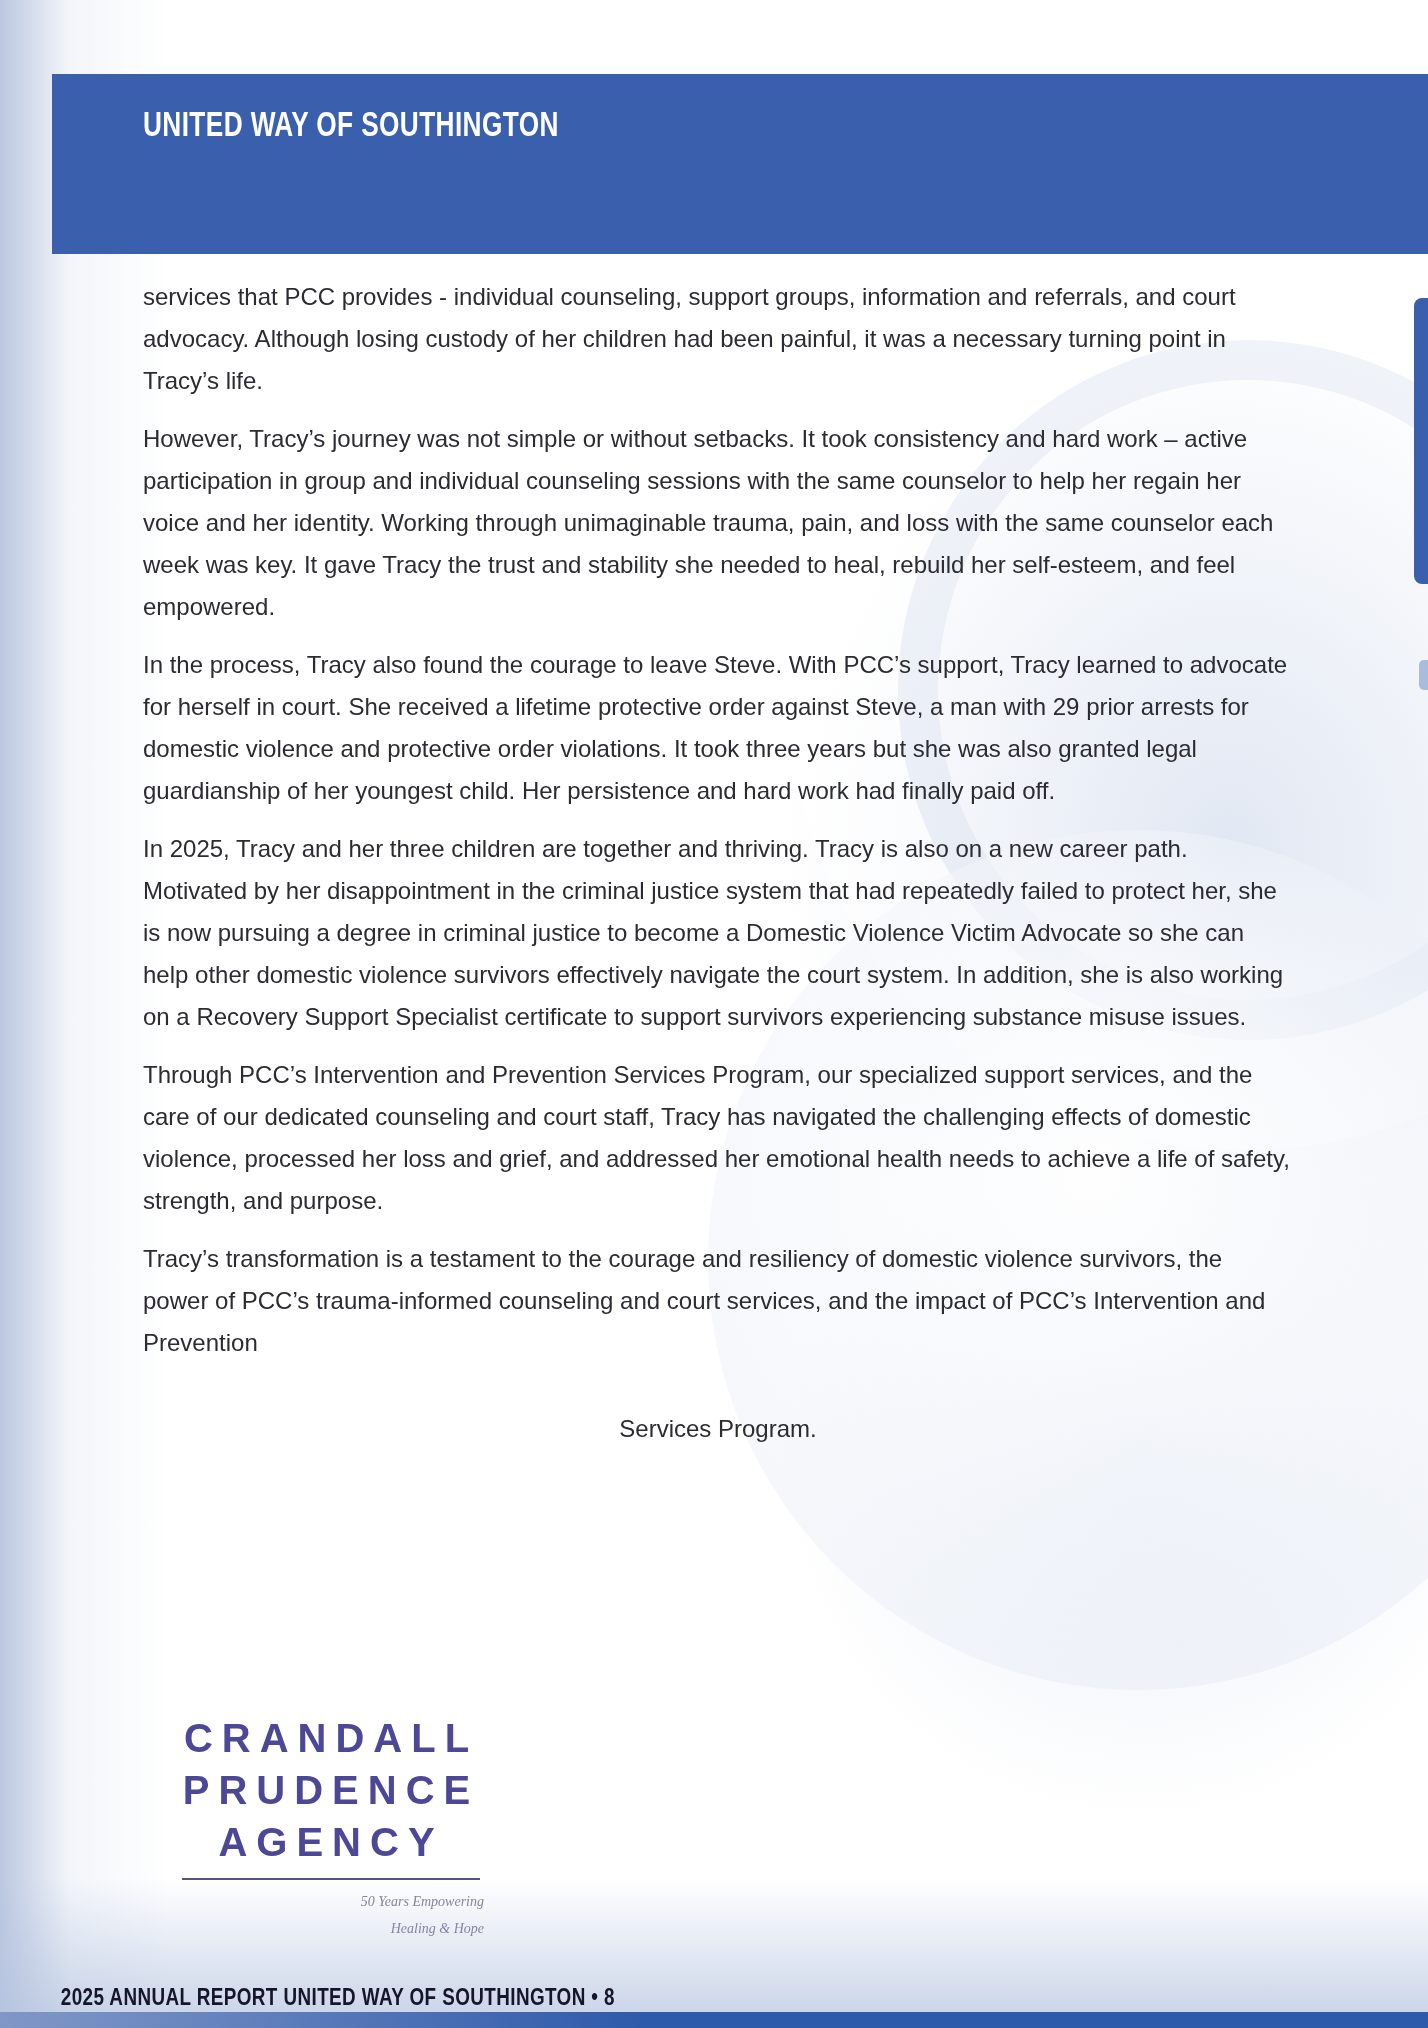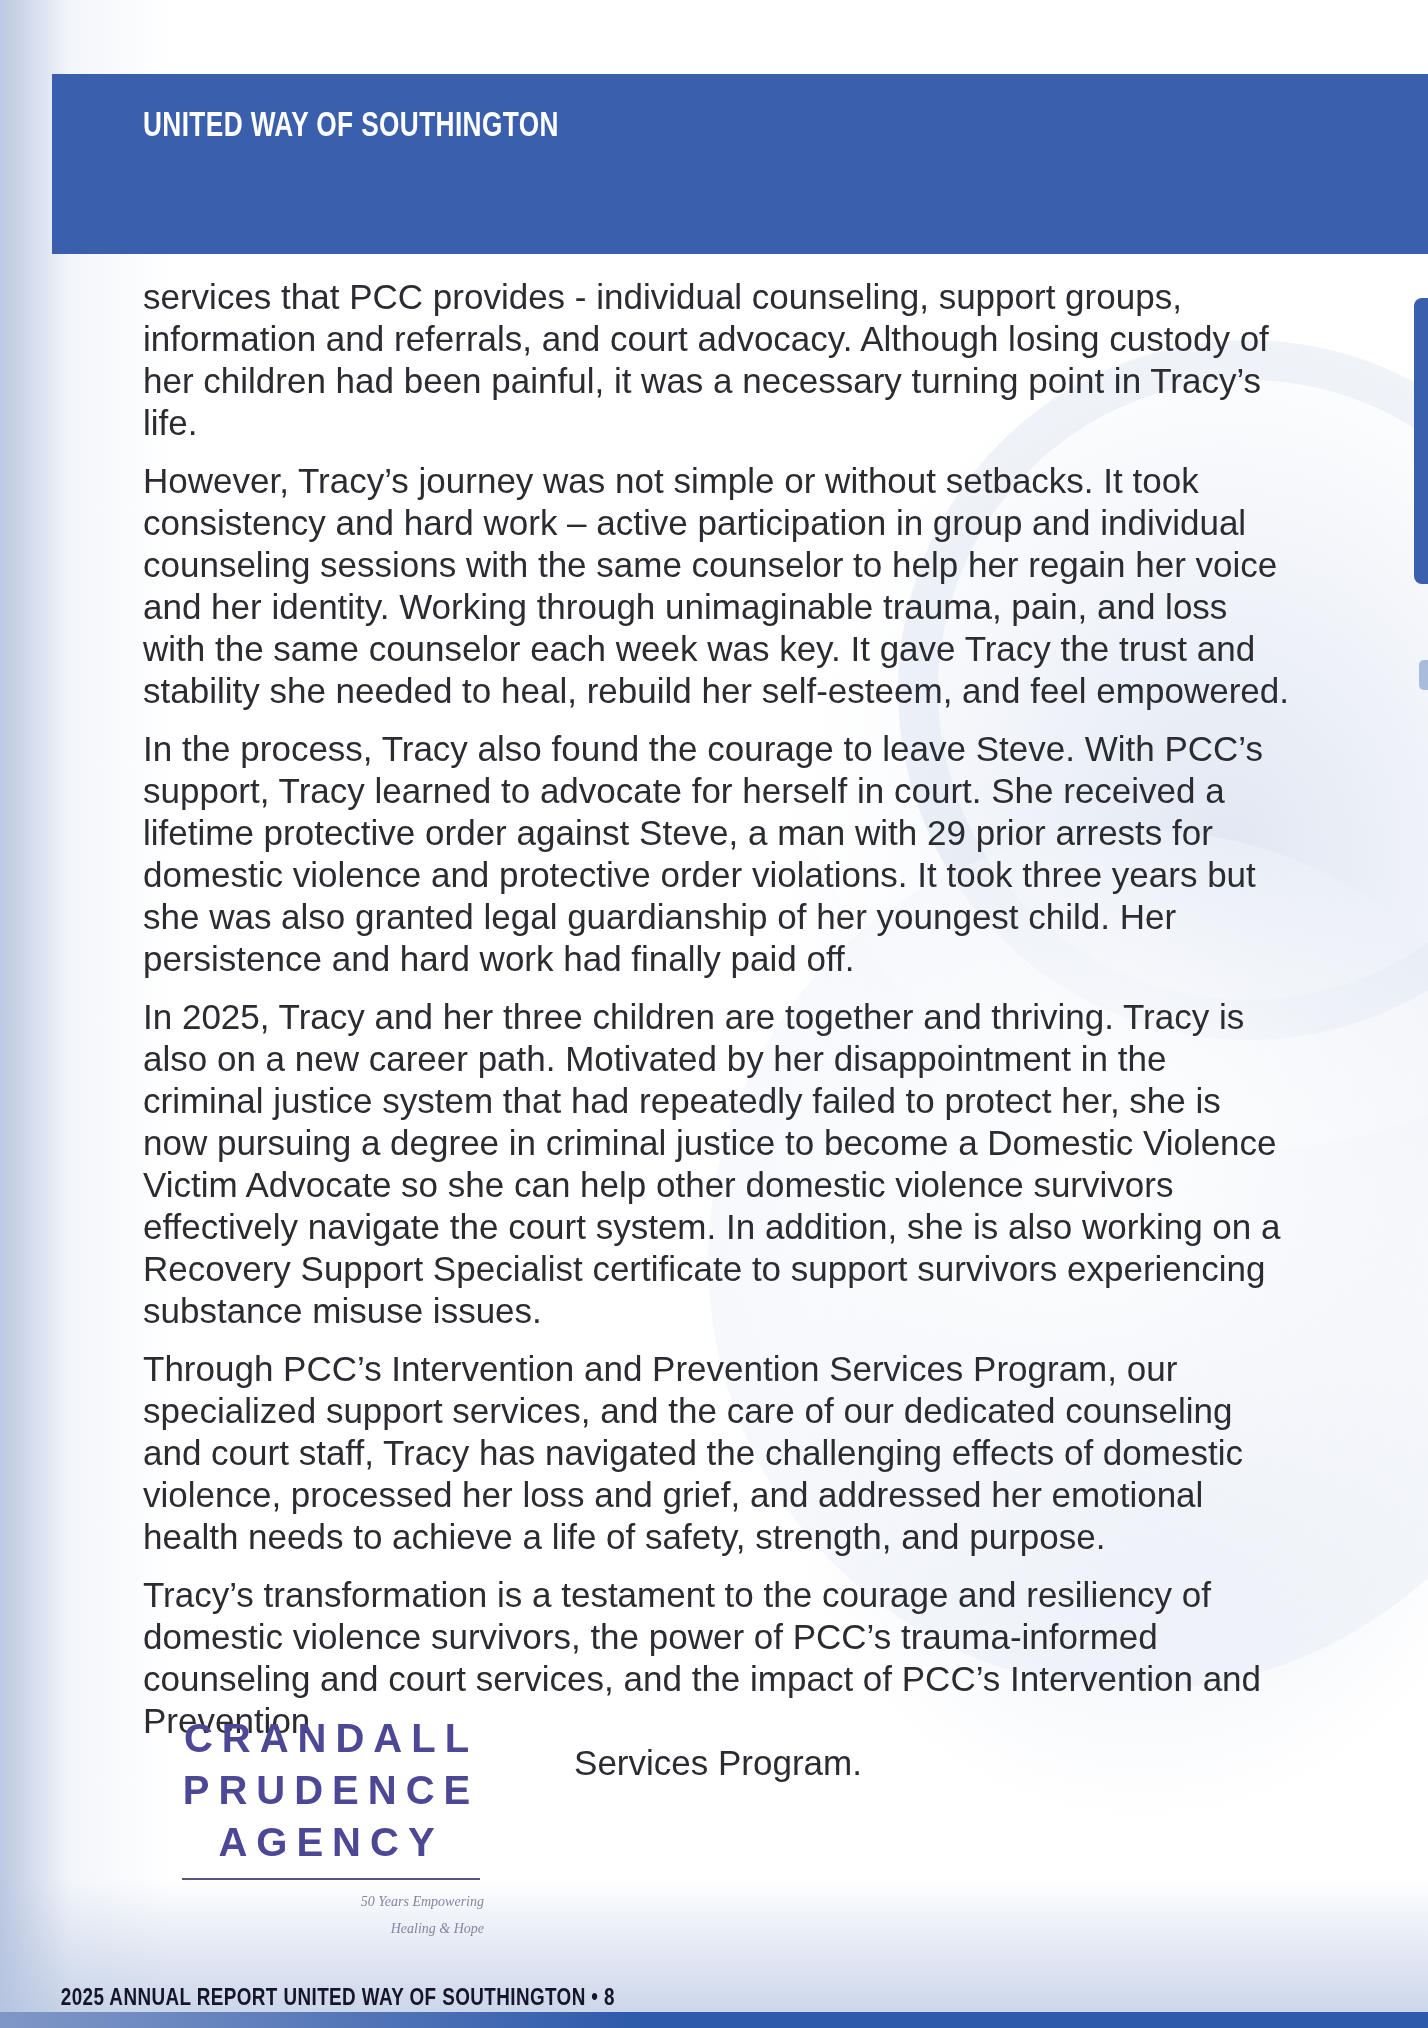--- a/index.html
+++ b/index.html
@@ -47,24 +47,24 @@
   .title {
     display:inline-block;
     font-size:74px; font-weight:bold; letter-spacing:0.5px;
     transform:scaleX(0.75); transform-origin:left center;
     white-space:nowrap; margin-top:4px;
   }
 
   .body-copy {
     position:absolute; left:143px; top:276px; width:1150px;
     color: var(--body-text, #2b2b31);
-    font-size:35px; line-height:42px;
+    font-size:24px; line-height:42px;
   }
   .body-copy p { margin-bottom:16px; }
-  .closing-centered { display:block; text-align:center; }
+  .closing-centered { display:block; text-align:center;margin-top:44px; }
 
   .pcc-logo {
     position:absolute; left:178px; top:1712px; width:306px;
     text-align:center;
   }
   .pcc-logo .logo-line {
     color: var(--logo-purple, #4c4896);
     font-size:40px; font-weight:bold; letter-spacing:9px;
     line-height:52px;
   }

